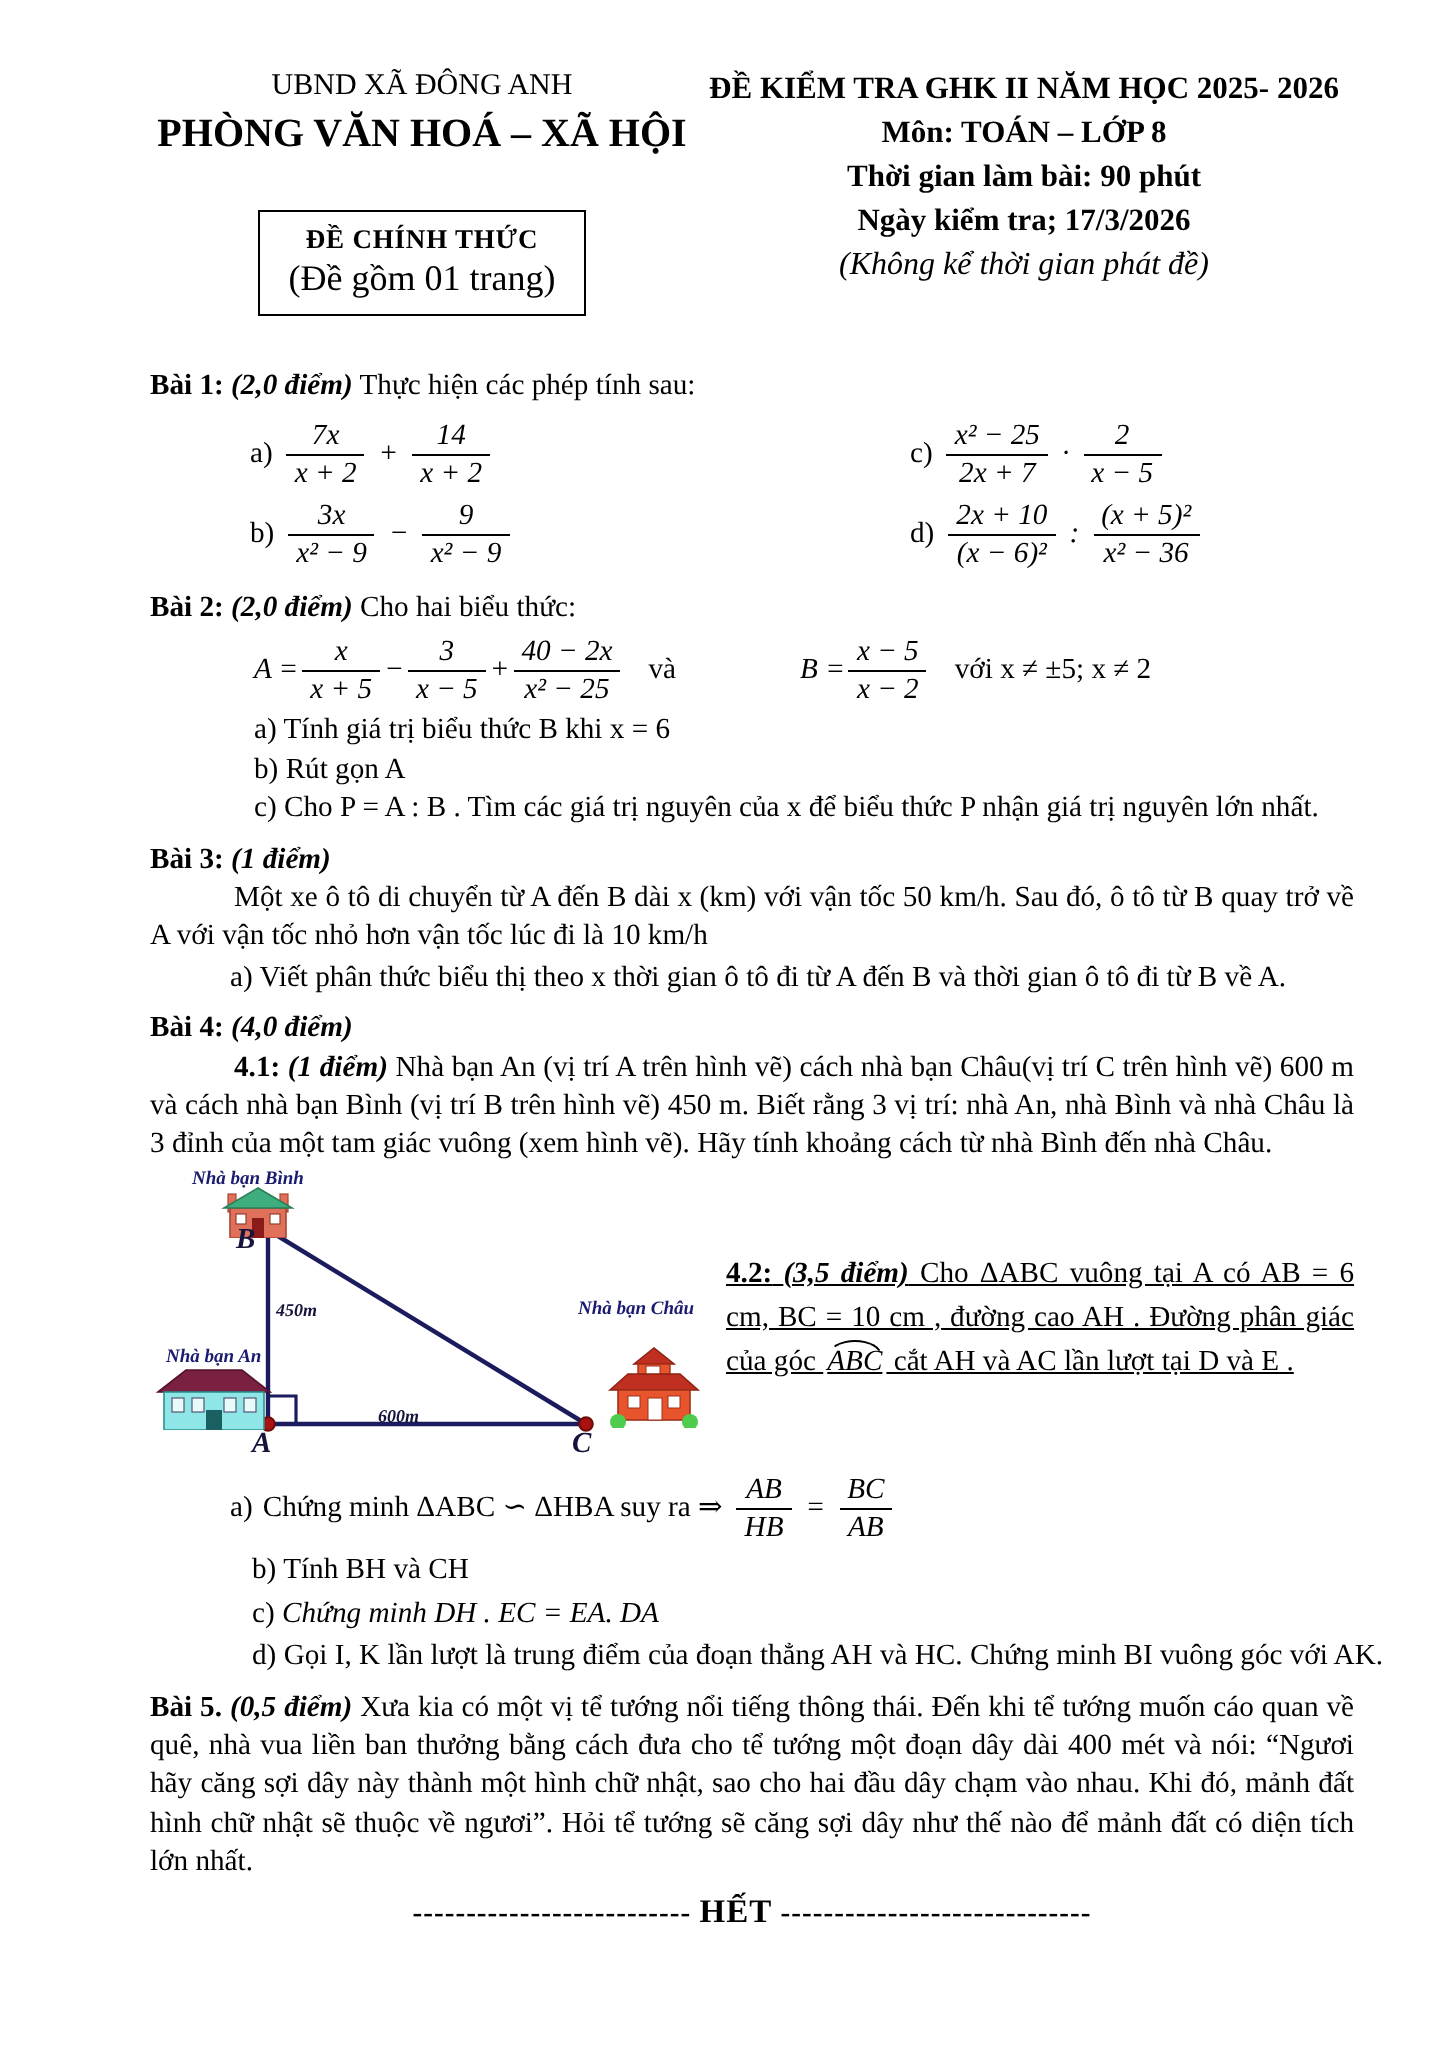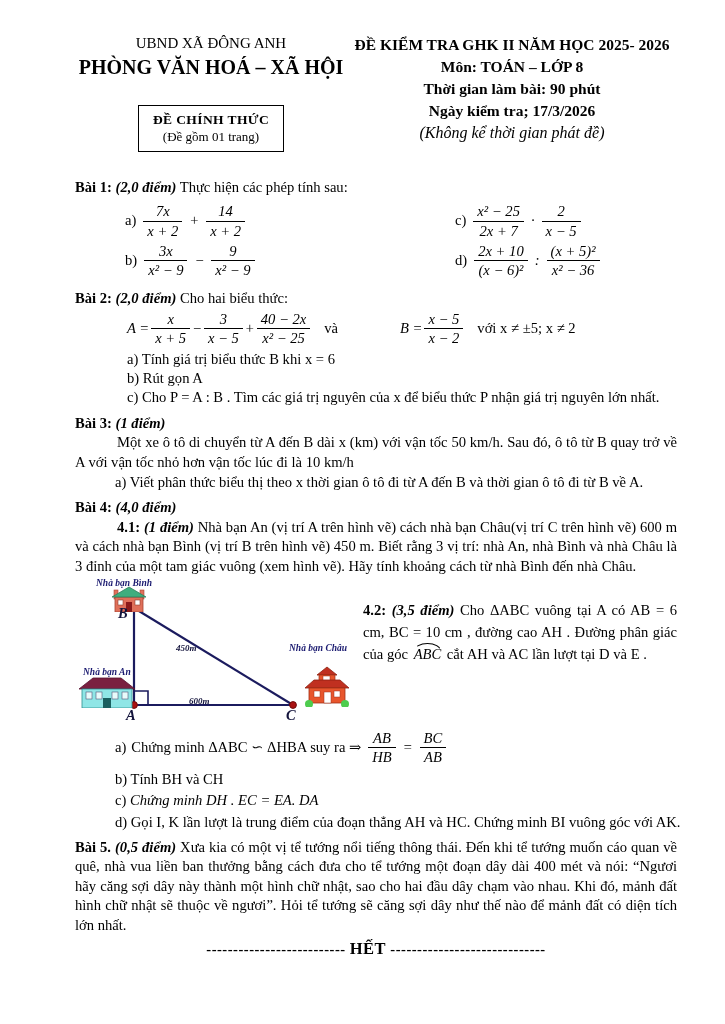--- a/index.html
+++ b/index.html
@@ -10,21 +10,21 @@
   }
   .page { box-sizing:border-box; width:725px; height:896px; padding:34px 48px 0 75px; position:relative; }
 
   
   .hdr { display:flex; }
   .hdr-left { width:272px; text-align:center; }
   .h-org1 { font-size:15px; }
   .h-org2 { font-size:20px; font-weight:bold; }
   .h-box { display:inline-block; border:1.4px solid #000; margin-top:24px; padding:5px 14px; }
   .h-box-t { font-weight:bold; font-size:13.5px; letter-spacing:.4px; }
-  .h-box-s { font-size:13px; }
+  .h-box-s { font-size:18px; }
   .hdr-right { flex:1; text-align:center; font-weight:bold; font-size:15.5px; line-height:1.42; }
   .h-note { font-weight:normal; font-style:italic; font-size:16px; }
 
   
   .bold { font-weight:bold; }
   .bi { font-weight:bold; font-style:italic; }
   .sec { margin-top:6px; }
   .just { text-align:justify; }
   .indent { text-indent:42px; }
   .qa { padding-left:63px; text-indent:-23px; }
@@ -47,23 +47,23 @@
   .hat::before { content:""; position:absolute; left:2px; right:2px; top:-3px; height:6px;
     border:1.4px solid transparent; border-top-color:#000; border-radius:50%/100% 100% 0 0; }
 
   
   .figure { float:left; width:292px; height:151px; position:relative; margin:3px 8px 0 -12px; }
   .fig-svg { position:absolute; left:0; top:0; }
   .fig-label { position:absolute; font-size:9.5px; font-weight:bold; font-style:italic; color:#1a1a70; white-space:nowrap; }
   .fig-vertex { position:absolute; font-size:14.5px; font-weight:bold; font-style:italic; color:#14143c; }
   .fig-dim { position:absolute; font-size:9px; font-weight:bold; font-style:italic; color:#14143c; }
   .fig-house { position:absolute; }
-  .q42 { margin-top:24px; text-align:justify; line-height:1.5; }
+  .q42 { margin-top:44px; text-align:justify; line-height:1.5;text-decoration:underline; }
   .items42 { clear:left; padding-left:40px; margin-top:4px; }
-  .items42 .line { margin:2px 0; }
+  .items42 .line { margin:2px 11px; }
 
   
   .footer { text-align:center; font-weight:bold; margin-top:3px; letter-spacing:.5px; }
   .footer .het { font-size:16.5px; }
 </style>
 </head>
 <body>
 
 <div class="page">
 
@@ -249,21 +249,21 @@
         <circle cx="6" cy="39" r="4" fill="#4ecc4e"></circle>
         <circle cx="42" cy="39" r="4" fill="#4ecc4e"></circle>
       </svg>
 
       <span class="fig-label" style="left:33px; top:-2px;">Nhà bạn Bình</span>
       <span class="fig-label" style="left:20px; top:87px;">Nhà bạn An</span>
       <span class="fig-label" style="left:226px; top:63px;">Nhà bạn Châu</span>
       <span class="fig-vertex" style="left:55px; top:25px;">B</span>
       <span class="fig-vertex" style="left:63px; top:127px;">A</span>
       <span class="fig-vertex" style="left:223px; top:127px;">C</span>
-      <span class="fig-dim" style="left:75px; top:64px;margin-left:38px;">450m</span>
+      <span class="fig-dim" style="left:75px; top:64px;">450m</span>
       <span class="fig-dim" style="left:126px; top:117px;">600m</span>
     </div>
 
     <div class="q42">
       <span class="bold">4.2:</span>
       <span class="bi">(3,5 điểm)</span>
       <span>Cho ΔABC vuông tại A có AB = 6 cm, BC = 10 cm , đường cao AH . Đường phân giác của góc </span><span class="hat">ABC</span><span> cắt AH và AC lần lượt tại D và E .</span>
     </div>
 
     <div class="items42">

